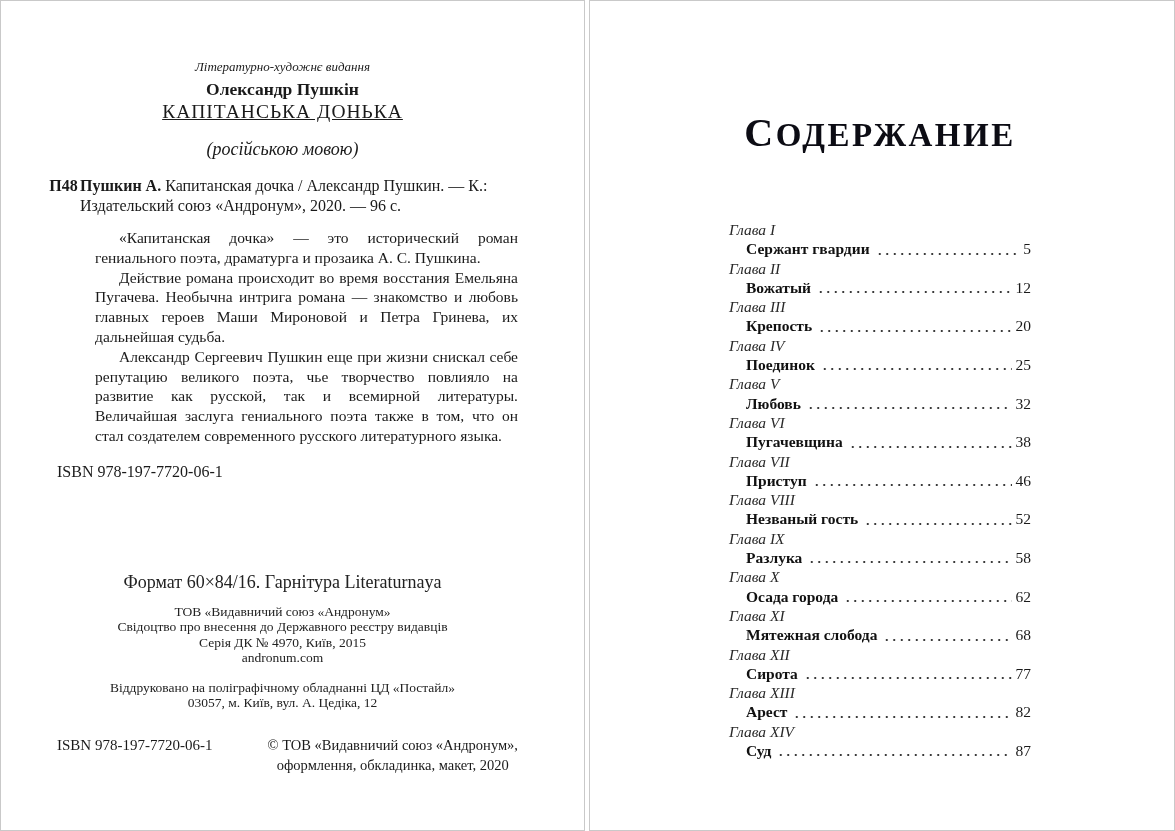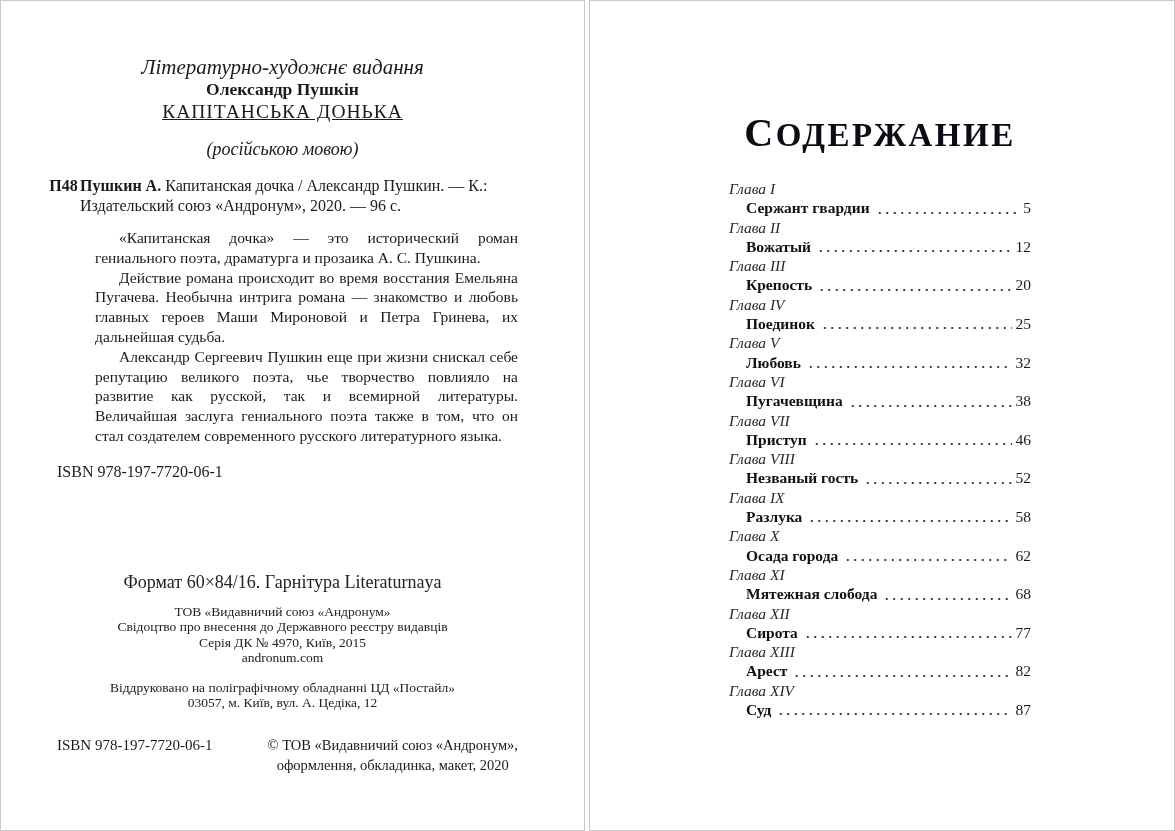--- a/index.html
+++ b/index.html
@@ -12,24 +12,24 @@
     gap: 4px;
   }
   .page {
     background: #ffffff;
     border: 1px solid #c9c9c9;
     height: 831px;
     display: flex;
     flex-direction: column;
   }
   .page-left  { width: 585px; padding: 57px 66px 55px 46px; }
-  .page-right { width: 586px; padding: 112px 143px 40px 139px; }
+  .page-right { width: 586px; padding: 112px 143px 40px 139px; gap: 41px; }
 
   
-  .edition-note { text-align: center; font-style: italic; font-size: 21px; line-height: 18px; }
+  .edition-note { text-align: center; font-style: italic; font-size: 13px; line-height: 18px; }
   .author-name  { text-align: center; font-weight: bold; font-size: 17.5px; line-height: 22px; margin-top: 2px; }
   .book-title   { text-align: center; font-size: 19.5px; line-height: 24px; letter-spacing: 1px; text-decoration: underline; }
   .language-note{ text-align: center; font-style: italic; font-size: 18px; line-height: 18px; margin-top: 16px; }
 
   .catalog { display: flex; margin-top: 18px; font-size: 16px; line-height: 20px; }
   .catalog-code { width: 33px; font-weight: bold; flex: none; text-align: center; }
   .catalog-text { flex: 1; }
   .catalog-text b { font-weight: bold; }
 
   .annotation { margin-top: 12px; margin-left: 48px; font-size: 15.5px; line-height: 19.8px; }

